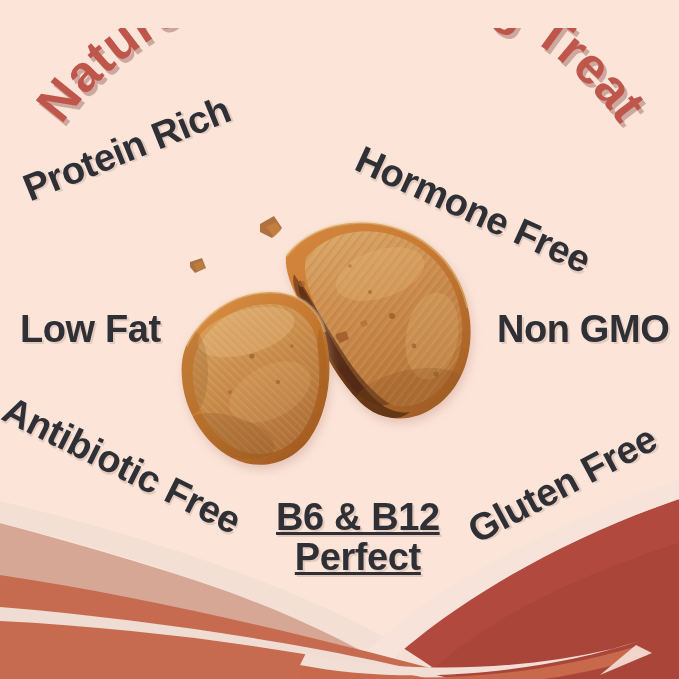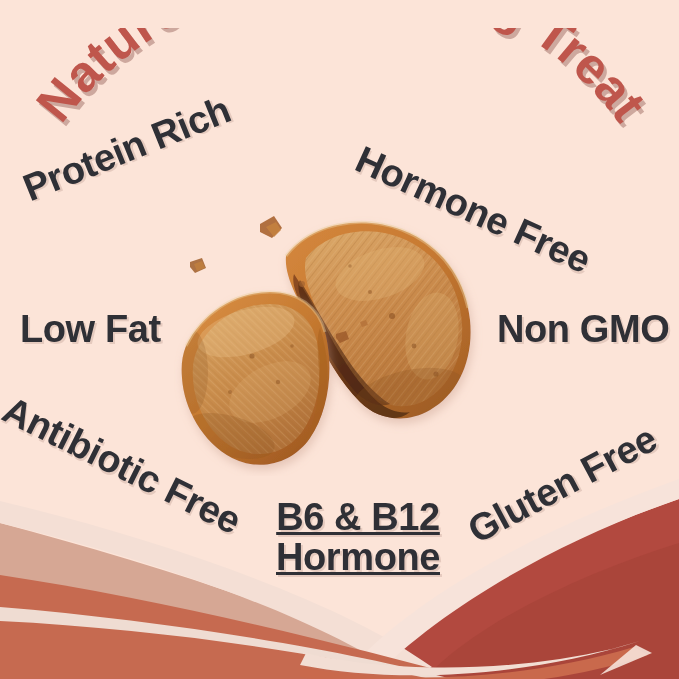--- a/index.html
+++ b/index.html
@@ -224,21 +224,21 @@
   <div class="label" id="lbl-lowfat">Low Fat</div>
 
   <div class="label" id="lbl-gmo">Non GMO</div>
 
   <div class="label" id="lbl-antibio">Antibiotic Free</div>
 
   <div class="label" id="lbl-gluten">Gluten Free</div>
 
   <div class="label" id="lbl-vitamins">
     <span>B6 &amp; B12</span>
-    <span class="ln2">Hormone</span>
+    <span class="ln2">Perfect</span>
   </div>
 
   <svg id="swoosh" viewBox="0 0 679 200" preserveAspectRatio="none">
 
     <path d="M0,44 C150,84 330,140 420,196 L420,200 L0,200 Z" fill="#d6a794"></path>
 
     <path d="M679,20 C560,62 420,126 352,200 L679,200 Z" fill="#b2493f"></path>
 
     <path d="M0,22 C160,60 340,122 432,188 L406,200 C320,138 150,80 0,44 Z" fill="#f4dfd5"></path>
 

